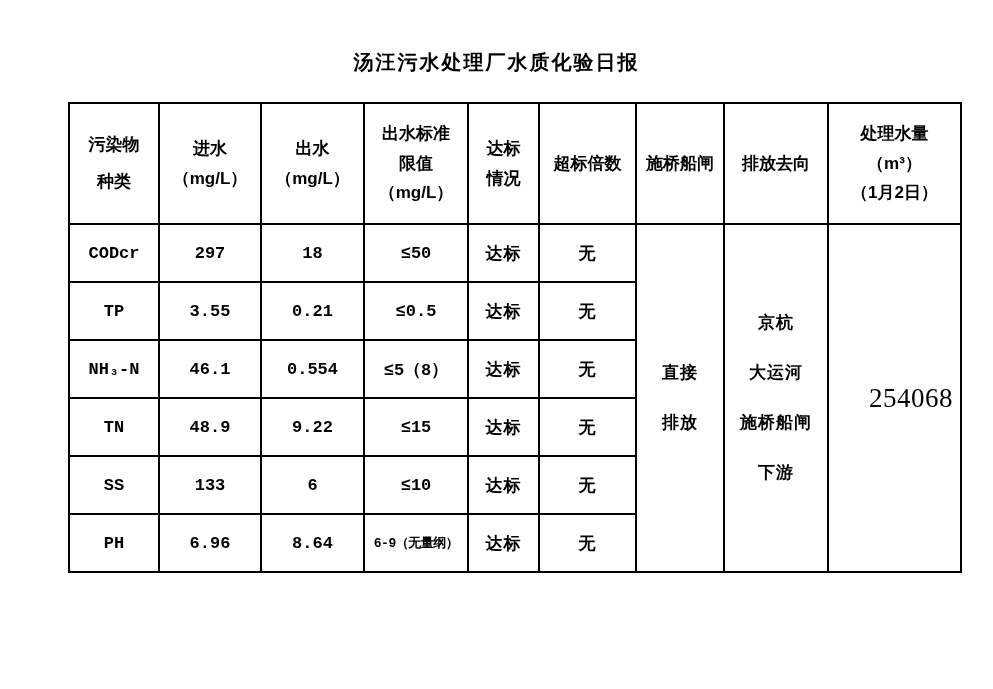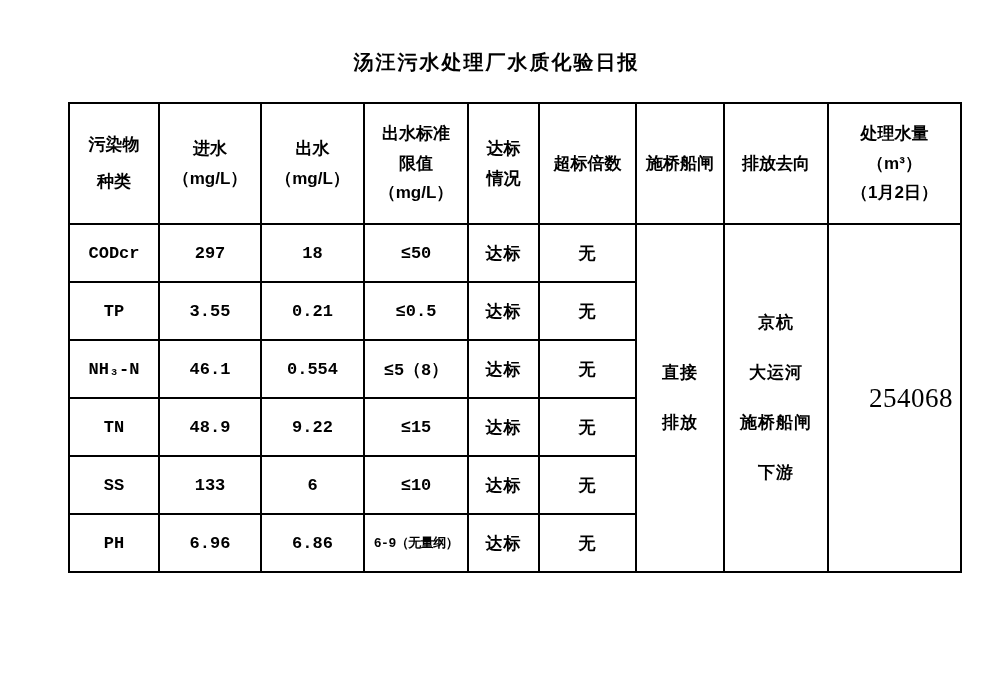--- a/index.html
+++ b/index.html
@@ -164,21 +164,21 @@
         <td class="mono">SS</td>
         <td class="mono">133</td>
         <td class="mono">6</td>
         <td class="mono">≤10</td>
         <td class="cn">达标</td>
         <td class="cn">无</td>
       </tr>
       <tr>
         <td class="mono">PH</td>
         <td class="mono">6.96</td>
-        <td class="mono">6.86</td>
+        <td class="mono">8.64</td>
         <td class="mono small">6-9（无量纲）</td>
         <td class="cn">达标</td>
         <td class="cn">无</td>
       </tr>
     </tbody>
   </table>
 
 
 </div>
 

